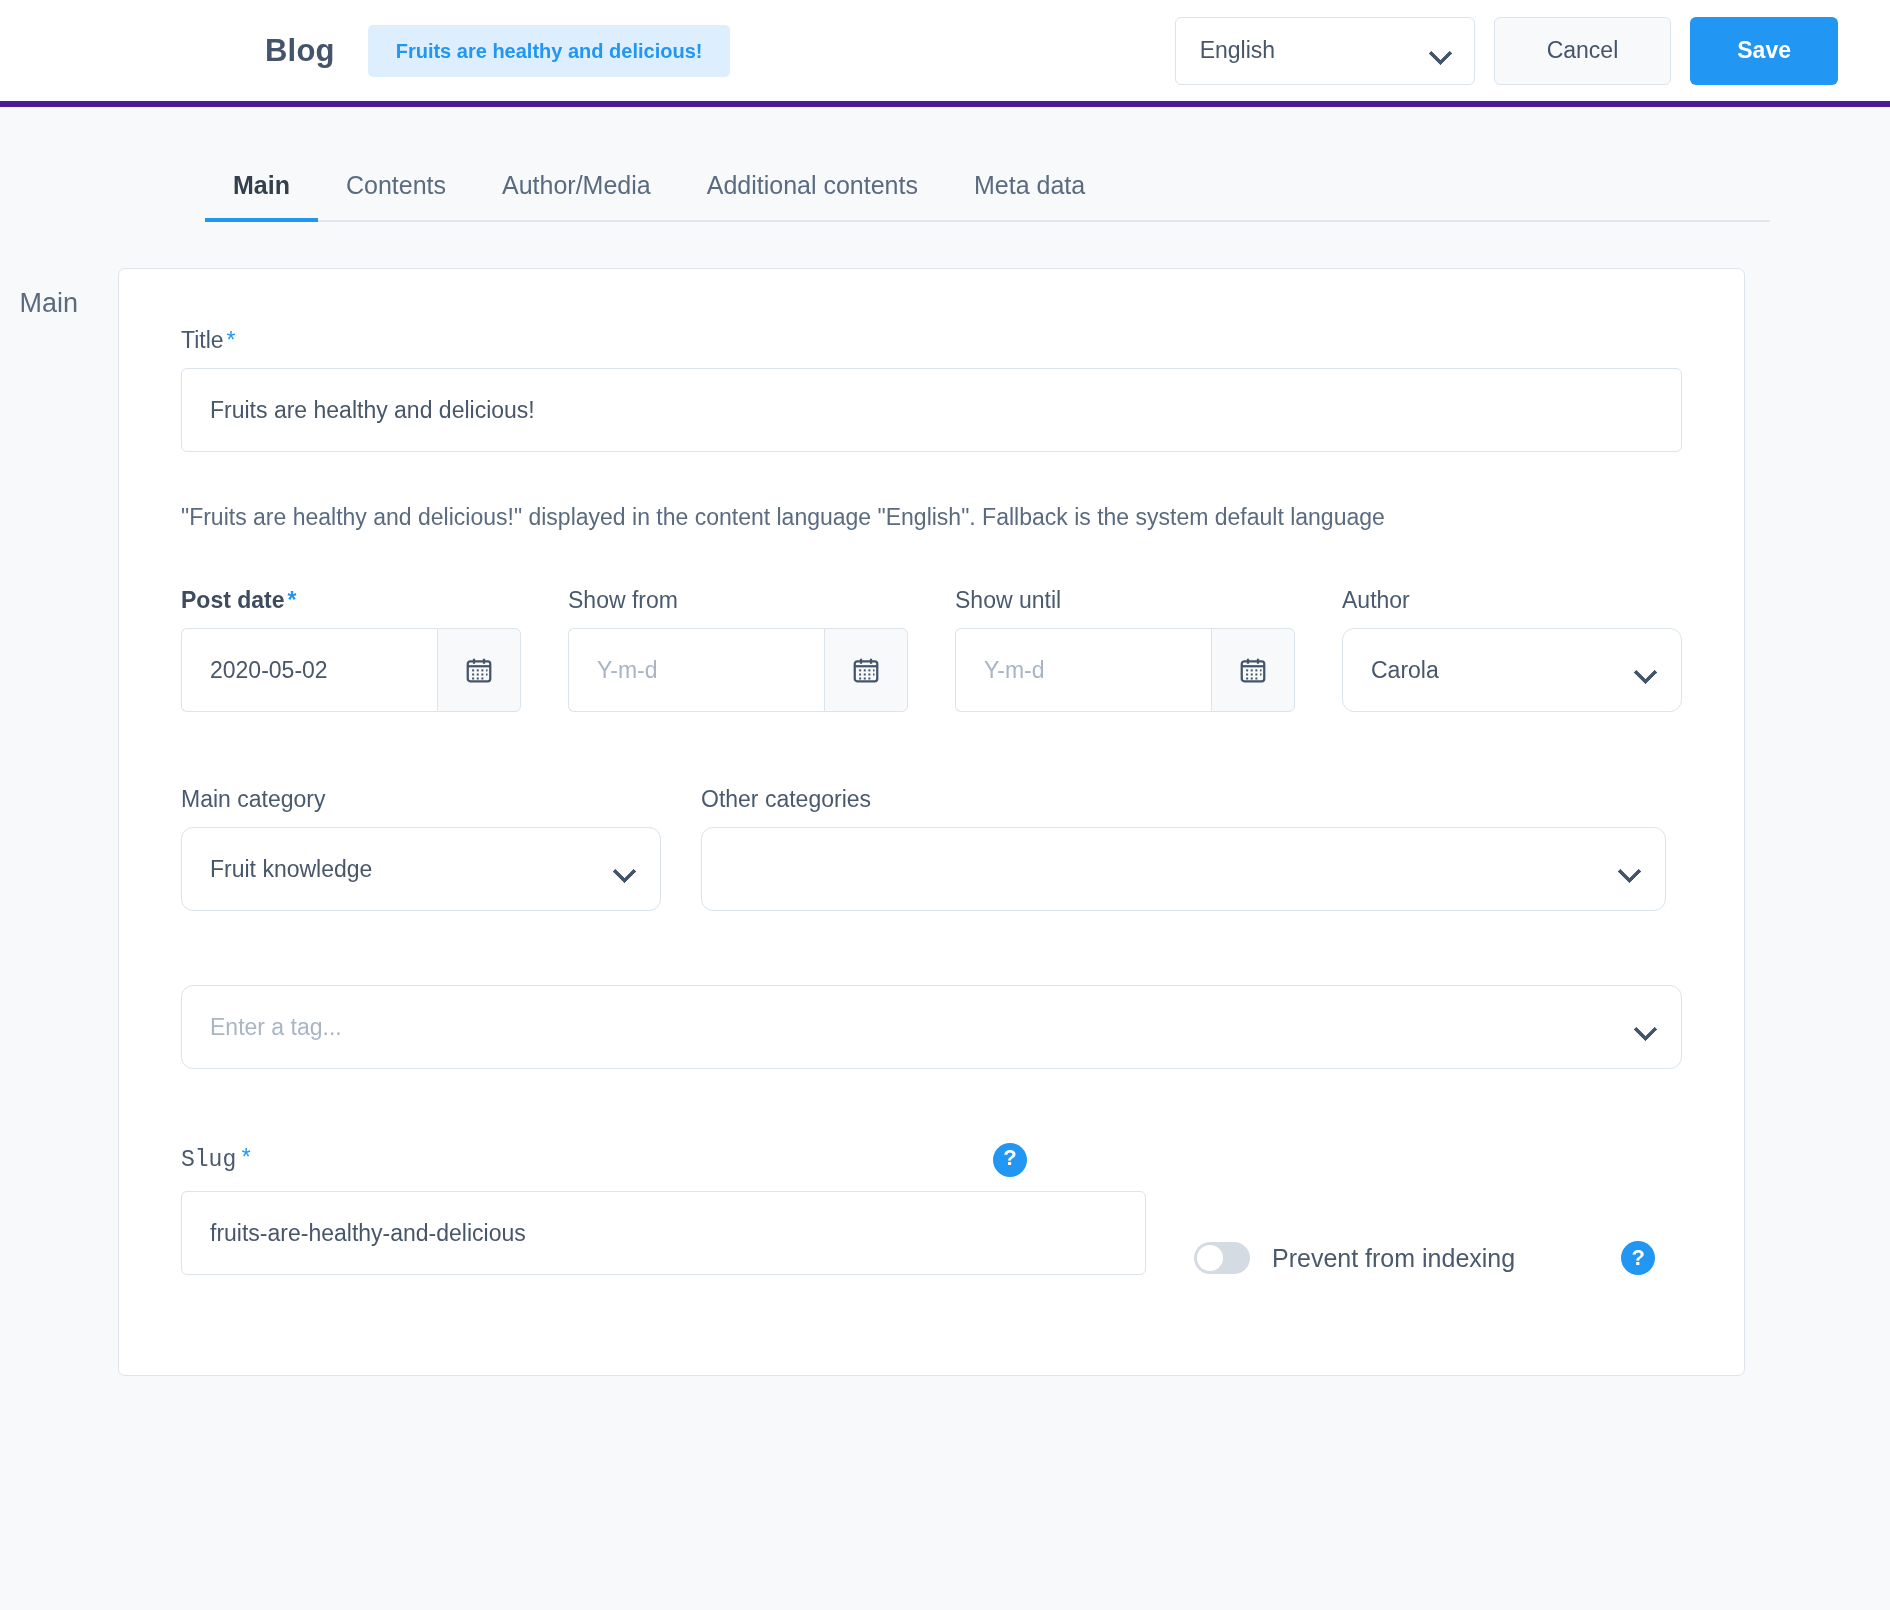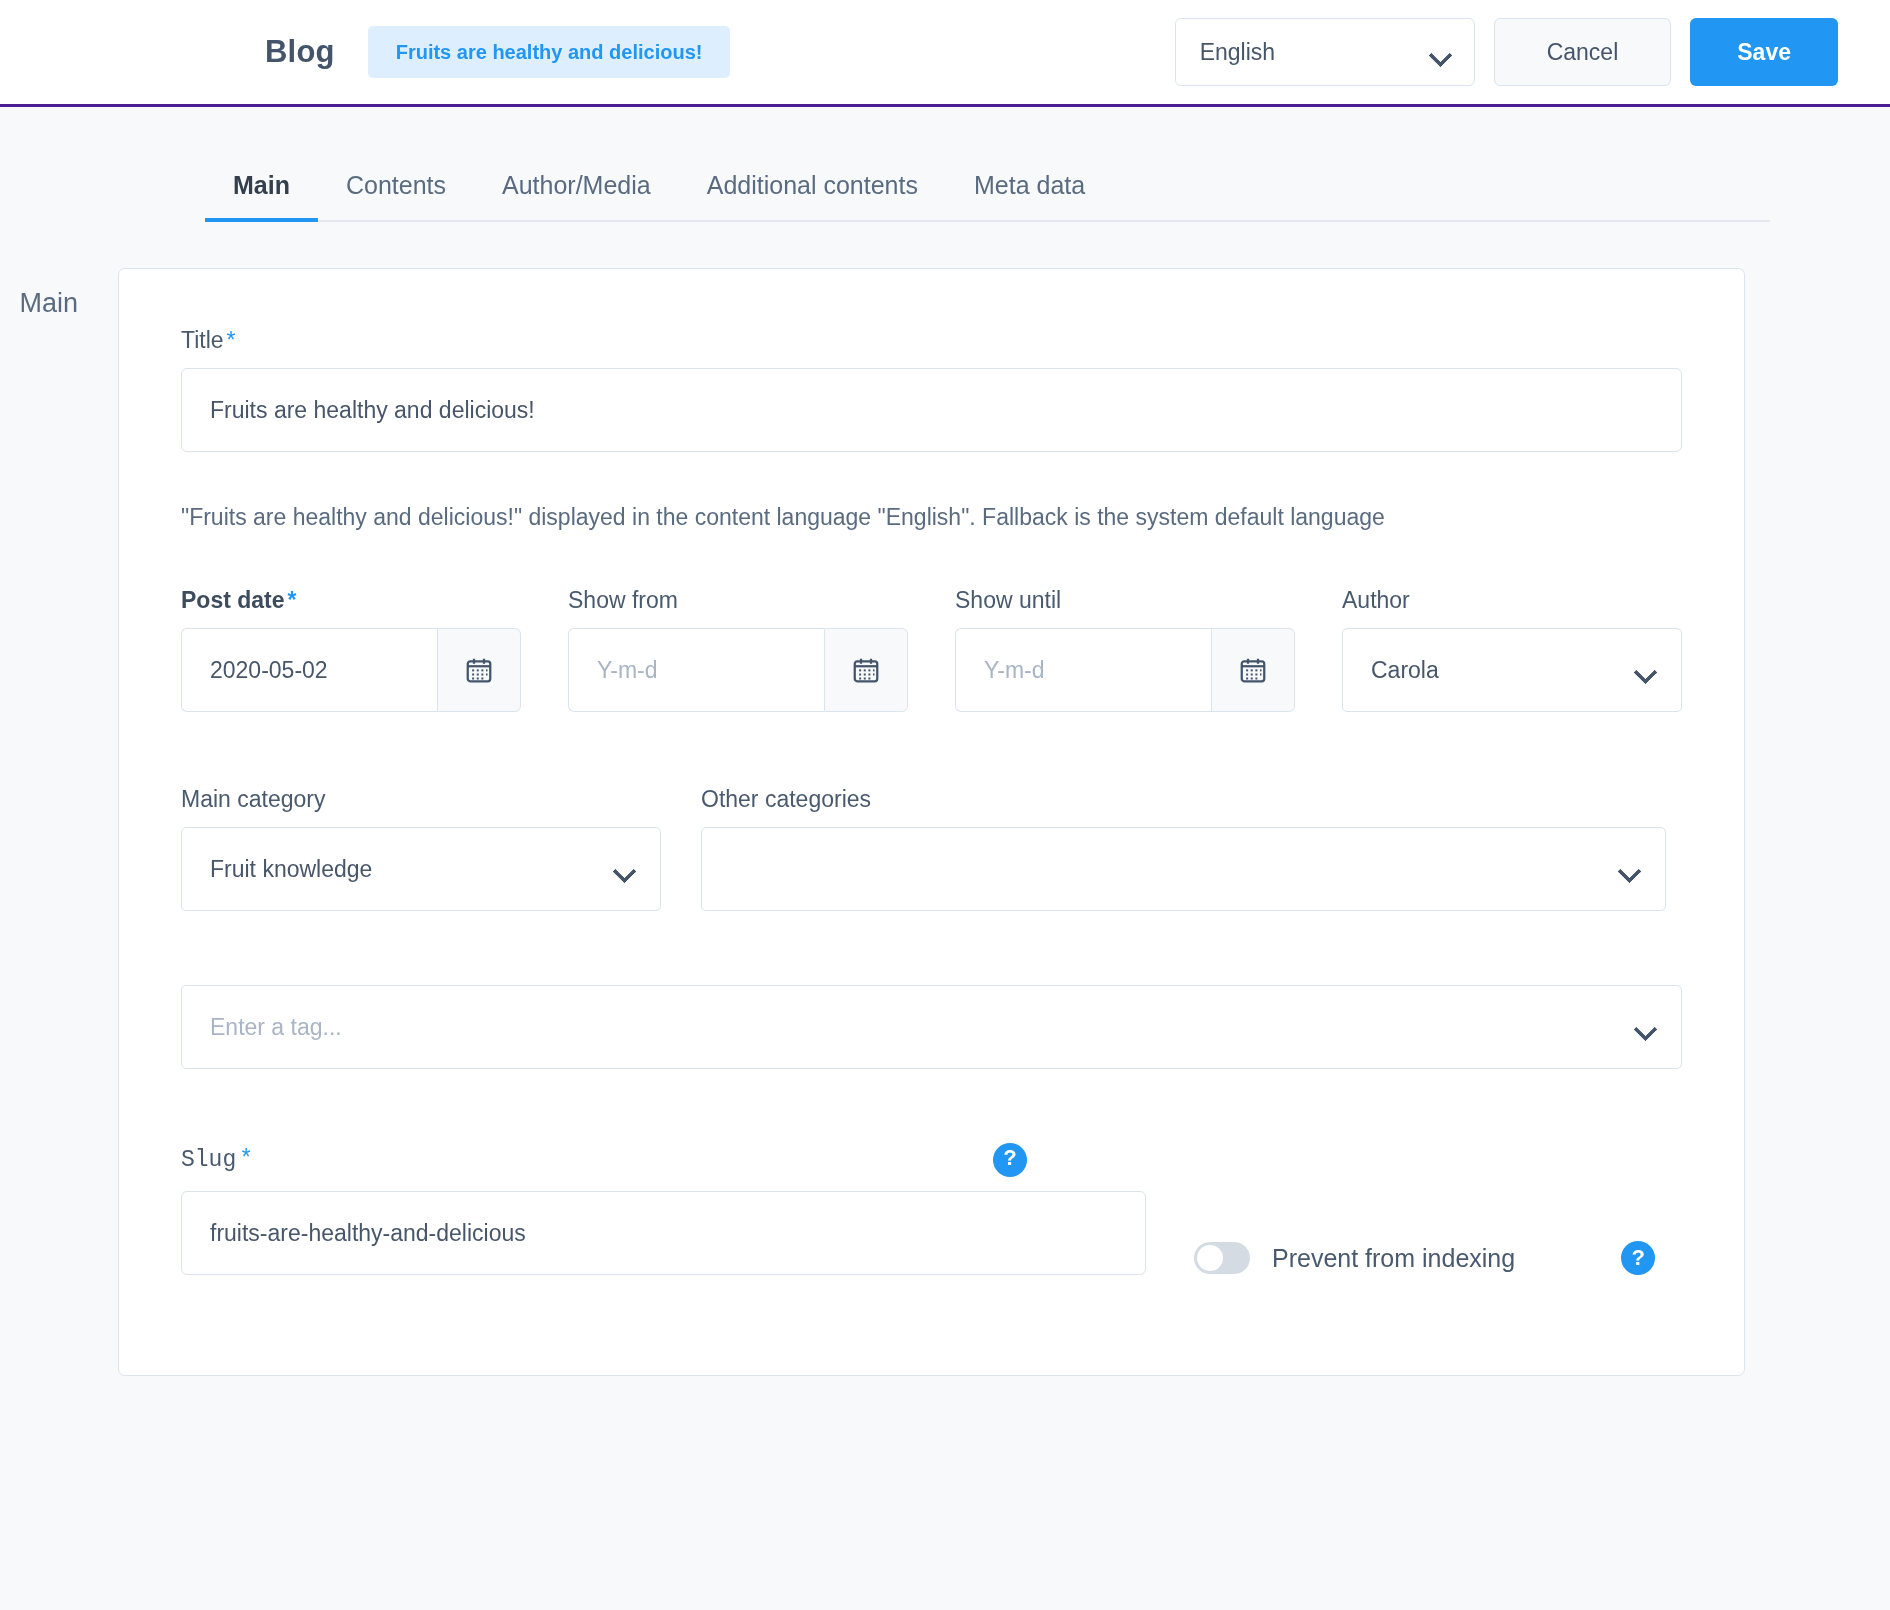--- a/index.html
+++ b/index.html
@@ -11,21 +11,21 @@
     font-family: "Liberation Sans", sans-serif;
     color: #48566a;
     overflow: hidden;
   }
 
   
   .topbar {
     position: relative;
     height: 107px;
     background: #ffffff;
-    border-bottom: 3px solid #4c1d95;
+    border-bottom: 6px solid #4c1d95;
     display: flex;
     align-items: center;
     padding: 0 52px 0 265px;
     text-align: right;
   }
   .app-title {
     font-size: 31px;
     font-weight: bold;
     color: #44546a;
     letter-spacing: .2px;
@@ -207,21 +207,21 @@
     border-radius: 0 6px 6px 0;
     background: #f7f9fb;
     display: flex;
     align-items: center;
     justify-content: center;
   }
 
   .select {
     position: relative;
     border: 1px solid #dbe3ec;
-    border-radius: 5px;
+    border-radius: 12px;
     background: #fff;
     height: 84px;
     display: flex;
     align-items: center;
     padding: 0 56px 0 28px;
     font-size: 23px;
     color: #48566a;
   }
   .select .chev { position: absolute; right: 26px; top: 50%; margin-top: -6px; }
   .mt-xl { margin-top: 74px; }

